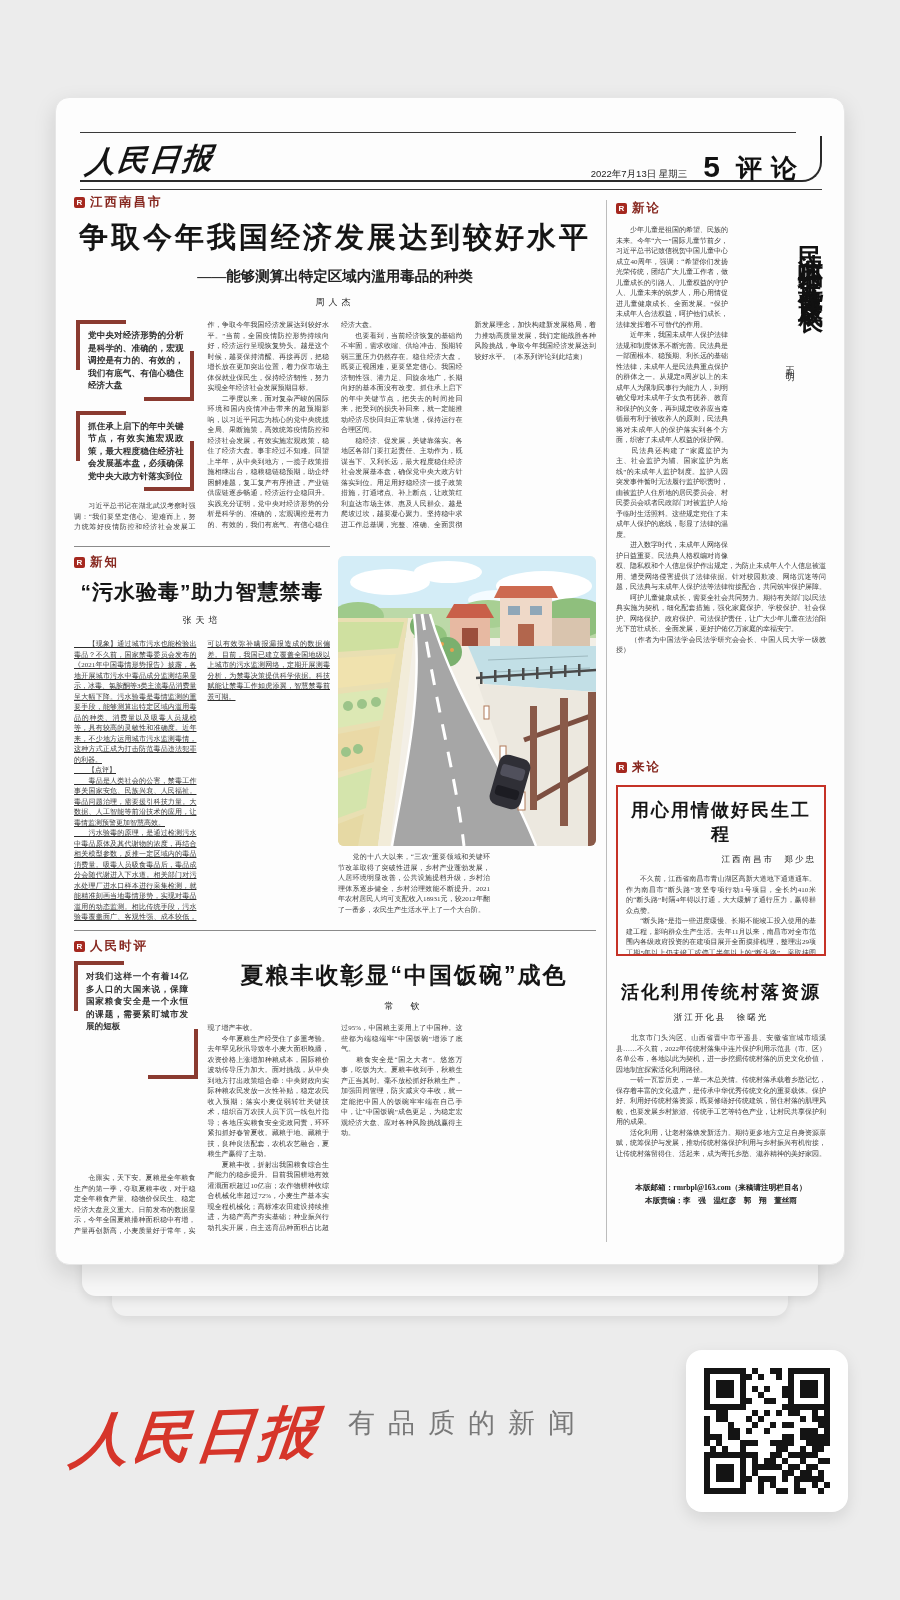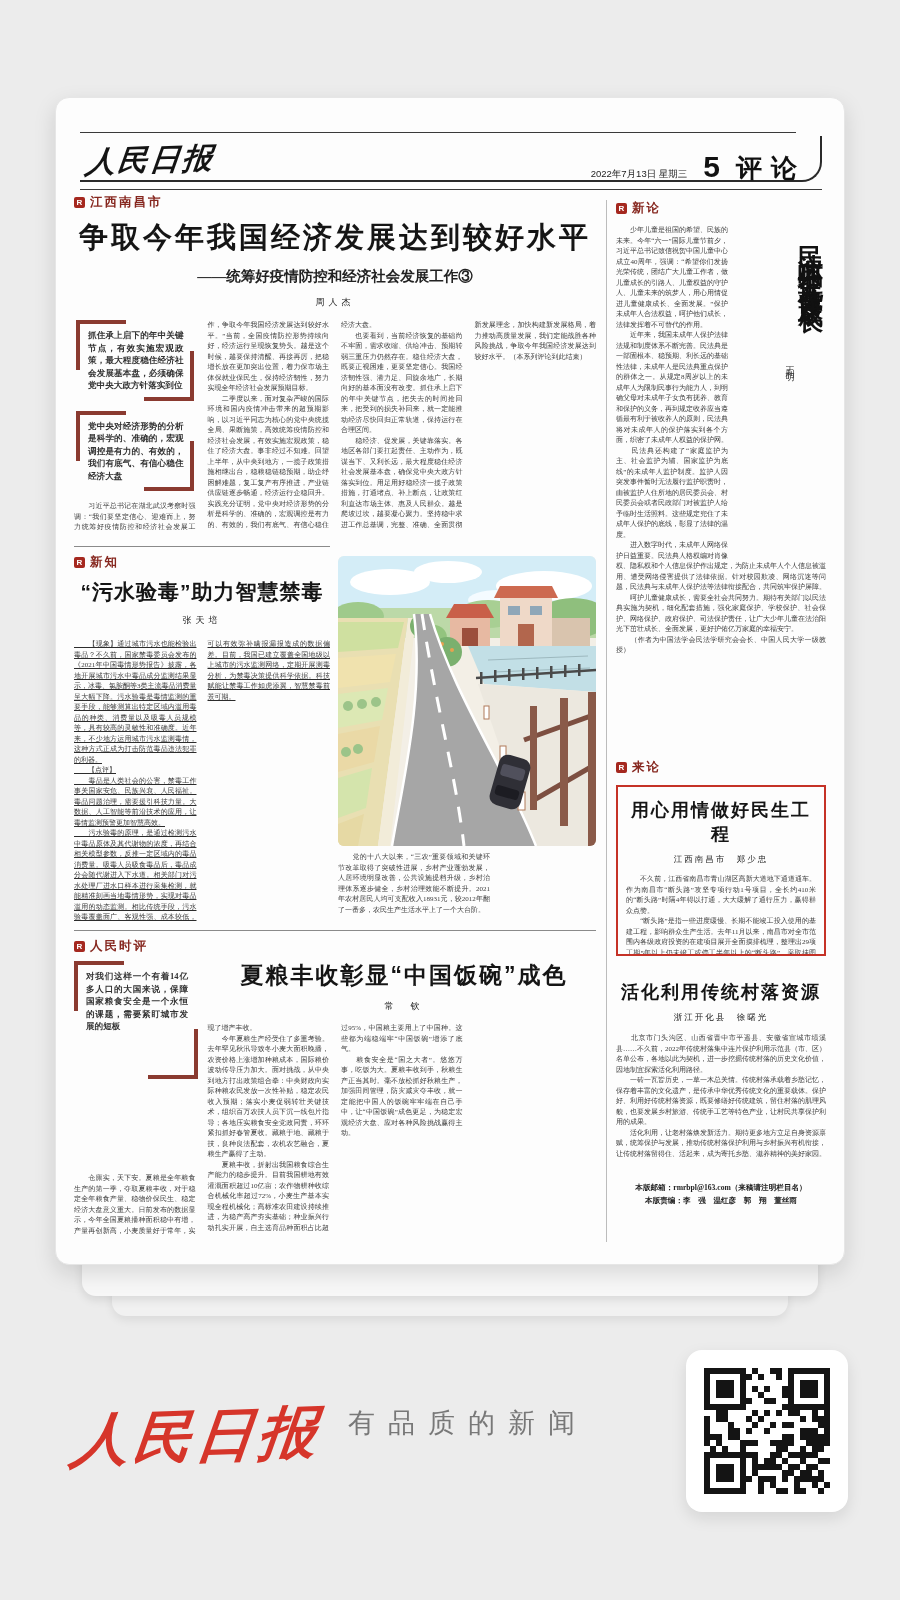--- a/index.html
+++ b/index.html
@@ -78,21 +78,21 @@
   
   .rz-label1 { margin-top:6px; }
   .xl-body { margin-top:9px; height:520px; overflow:hidden; }
   .vt-block { float:right; width:88px; height:320px; margin:2px 0 6px 10px; display:flex; justify-content:flex-end; }
   .vt-wrap { writing-mode:vertical-rl; }
   .vt-title { display:block; font-family:"Liberation Sans",sans-serif; font-weight:900; font-size:25px; letter-spacing:6px; color:#111; line-height:1.2; }
   .vt-author { display:block; font-size:9px; letter-spacing:3px; color:#333; padding-top:132px; margin-left:6px; }
   .rz-label2 { margin-top:14px; }
   .redbox { margin-top:10px; border:2.5px solid #c53227; padding:11px 8px 6px; height:171px; overflow:hidden; }
   .redbox h3 { text-align:center; font-family:"Liberation Sans",sans-serif; font-weight:900; font-size:18px; letter-spacing:2px; color:#151515; }
-  .redbox .byline { margin-top:8px; font-size:8.5px; letter-spacing:2px; }
+  .redbox .byline { margin-top:8px; font-size:8.5px; letter-spacing:2px;text-align:right; }
   .redbox .flow { margin-top:8px; }
   .a5 { margin-top:24px; }
   .a5 h3 { text-align:center; font-family:"Liberation Sans",sans-serif; font-weight:900; font-size:18px; letter-spacing:2px; color:#151515; }
   .a5 .byline { margin-top:8px; font-size:8.5px; letter-spacing:2px; }
   .a5 .flow { margin-top:9px; height:136px; overflow:hidden; }
   .pageinfo { margin-top:12px; text-align:center; font-size:7.6px; font-weight:700; color:#222; line-height:13px; }
   
   .footer-logo {
     position:absolute; left:72px; top:1398px;
     font-family:"DejaVu Serif", serif; font-style:italic; font-weight:700;
@@ -129,25 +129,25 @@
   <div class="content">
 
     <div class="left-zone">
 
       <div class="a1">
         <div class="seclabel">
           <span class="rlogo">R</span>
           <span class="t">江西南昌市</span>
         </div>
         <h1>争取今年我国经济发展达到较好水平</h1>
-        <div class="sub">——统筹好疫情防控和经济社会发展工作③</div>
+        <div class="sub">——能够测算出特定区域内滥用毒品的种类</div>
         <div class="byline">周人杰</div>
         <div class="cols">
+          <div class="pq">党中央对经济形势的分析是科学的、准确的，宏观调控是有力的、有效的，我们有底气、有信心稳住经济大盘</div>
           <div class="pq">抓住承上启下的年中关键节点，有效实施宏观政策，最大程度稳住经济社会发展基本盘，必须确保党中央大政方针落实到位</div>
-          <div class="pq">党中央对经济形势的分析是科学的、准确的，宏观调控是有力的、有效的，我们有底气、有信心稳住经济大盘</div>
           <div class="flow">　　习近平总书记在湖北武汉考察时强调：“我们要坚定信心、迎难而上，努力统筹好疫情防控和经济社会发展工作，争取今年我国经济发展达到较好水平。”当前，全国疫情防控形势持续向好，经济运行呈现恢复势头。越是这个时候，越要保持清醒、再接再厉，把稳增长放在更加突出位置，着力保市场主体保就业保民生，保持经济韧性，努力实现全年经济社会发展预期目标。
 　　二季度以来，面对复杂严峻的国际环境和国内疫情冲击带来的超预期影响，以习近平同志为核心的党中央统揽全局、果断施策，高效统筹疫情防控和经济社会发展，有效实施宏观政策，稳住了经济大盘。事非经过不知难。回望上半年，从中央到地方，一揽子政策措施相继出台，稳粮稳链稳预期，助企纾困解难题，复工复产有序推进，产业链供应链逐步畅通，经济运行企稳回升。实践充分证明，党中央对经济形势的分析是科学的、准确的，宏观调控是有力的、有效的，我们有底气、有信心稳住经济大盘。
 　　也要看到，当前经济恢复的基础尚不牢固，需求收缩、供给冲击、预期转弱三重压力仍然存在。稳住经济大盘，既要正视困难，更要坚定信心。我国经济韧性强、潜力足、回旋余地广，长期向好的基本面没有改变。抓住承上启下的年中关键节点，把失去的时间抢回来，把受到的损失补回来，就一定能推动经济尽快回归正常轨道，保持运行在合理区间。
 　　稳经济、促发展，关键靠落实。各地区各部门要扛起责任、主动作为，既谋当下、又利长远，最大程度稳住经济社会发展基本盘，确保党中央大政方针落实到位。用足用好稳经济一揽子政策措施，打通堵点、补上断点，让政策红利直达市场主体、惠及人民群众。越是爬坡过坎，越要凝心聚力。坚持稳中求进工作总基调，完整、准确、全面贯彻新发展理念，加快构建新发展格局，着力推动高质量发展，我们定能战胜各种风险挑战，争取今年我国经济发展达到较好水平。（本系列评论到此结束）</div>
         </div>
       </div>
 
       <div class="a2row">
         <div class="a2left">
           <div class="seclabel">

